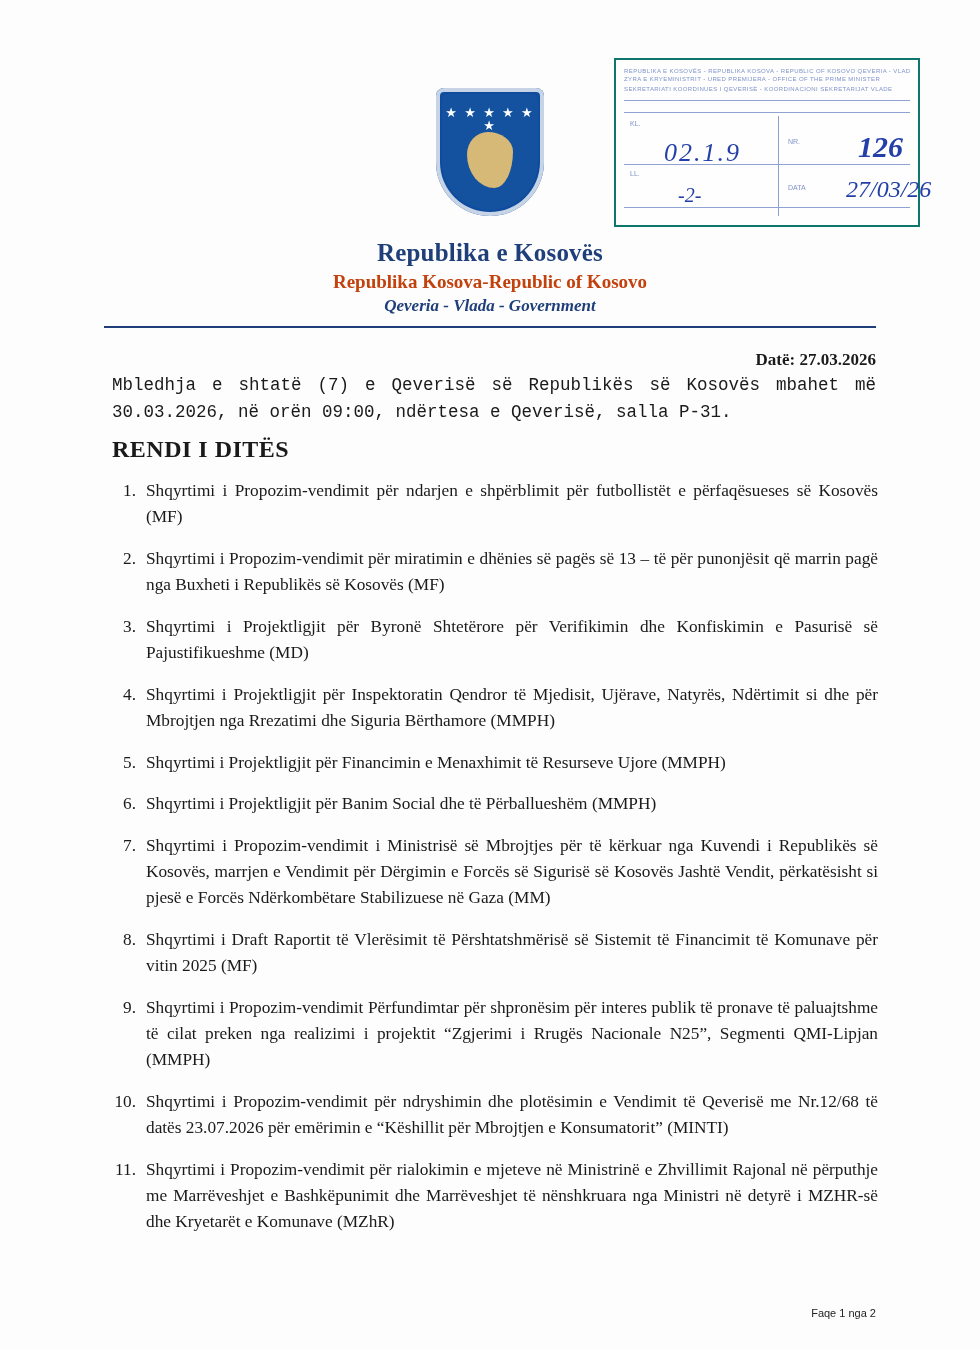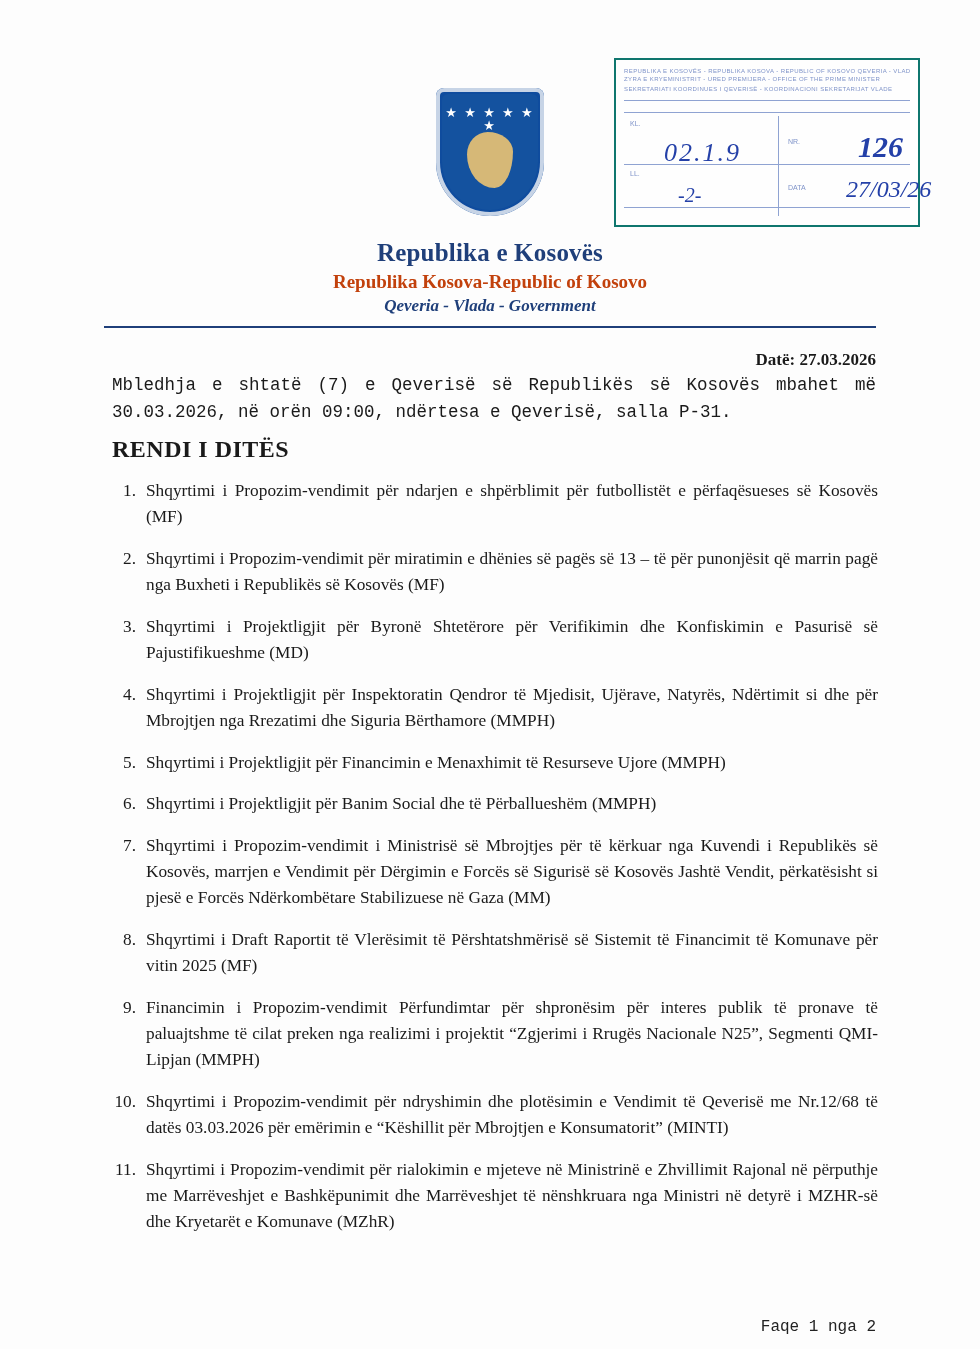--- a/index.html
+++ b/index.html
@@ -231,24 +231,24 @@
     padding-right: 10px;
     box-sizing: border-box;
   }
   .item-text {
     flex: 1;
     text-align: justify;
     text-justify: inter-word;
   }
   .footer {
     position: absolute;
-    bottom: 13px;
+    bottom: 30px;
     right: 104px;
-    font-size: 16px;
-    font-family: Liberation Mono, monospace;
+    font-size: 11px;
+    font-family: Liberation Sans, sans-serif;
     color: #222;
   }
 </style>
 </head>
 <body>
 
 <div class="page">
 
   <div class="emblem-wrap">
     <div class="emblem">
@@ -320,25 +320,25 @@
     <div class="item">
       <div class="item-num">7.</div>
       <div class="item-text">Shqyrtimi i Propozim-vendimit i Ministrisë së Mbrojtjes për të kërkuar nga Kuvendi i Republikës së Kosovës, marrjen e Vendimit për Dërgimin e Forcës së Sigurisë së Kosovës Jashtë Vendit, përkatësisht si pjesë e Forcës Ndërkombëtare Stabilizuese në Gaza (MM)</div>
     </div>
     <div class="item">
       <div class="item-num">8.</div>
       <div class="item-text">Shqyrtimi i Draft Raportit të Vlerësimit të Përshtatshmërisë së Sistemit të Financimit të Komunave për vitin 2025 (MF)</div>
     </div>
     <div class="item">
       <div class="item-num">9.</div>
-      <div class="item-text">Financimin i Propozim-vendimit Përfundimtar për shpronësim për interes publik të pronave të paluajtshme të cilat preken nga realizimi i projektit “Zgjerimi i Rrugës Nacionale N25”, Segmenti QMI-Lipjan (MMPH)</div>
+      <div class="item-text">Shqyrtimi i Propozim-vendimit Përfundimtar për shpronësim për interes publik të pronave të paluajtshme të cilat preken nga realizimi i projektit “Zgjerimi i Rrugës Nacionale N25”, Segmenti QMI-Lipjan (MMPH)</div>
     </div>
     <div class="item">
       <div class="item-num">10.</div>
-      <div class="item-text">Shqyrtimi i Propozim-vendimit për ndryshimin dhe plotësimin  e Vendimit të Qeverisë me Nr.12/68 të datës 03.03.2026 për emërimin e “Këshillit për Mbrojtjen e Konsumatorit” (MINTI)</div>
+      <div class="item-text">Shqyrtimi i Propozim-vendimit për ndryshimin dhe plotësimin  e Vendimit të Qeverisë me Nr.12/68 të datës 23.07.2026 për emërimin e “Këshillit për Mbrojtjen e Konsumatorit” (MINTI)</div>
     </div>
     <div class="item">
       <div class="item-num">11.</div>
       <div class="item-text">Shqyrtimi i Propozim-vendimit për rialokimin e mjeteve në  Ministrinë e Zhvillimit Rajonal në përputhje me Marrëveshjet e Bashkëpunimit dhe Marrëveshjet të nënshkruara nga Ministri në detyrë i MZHR-së dhe Kryetarët e Komunave (MZhR)</div>
     </div>
   </div>
 
   <div class="footer">Faqe 1 nga 2</div>
 
 </div>

